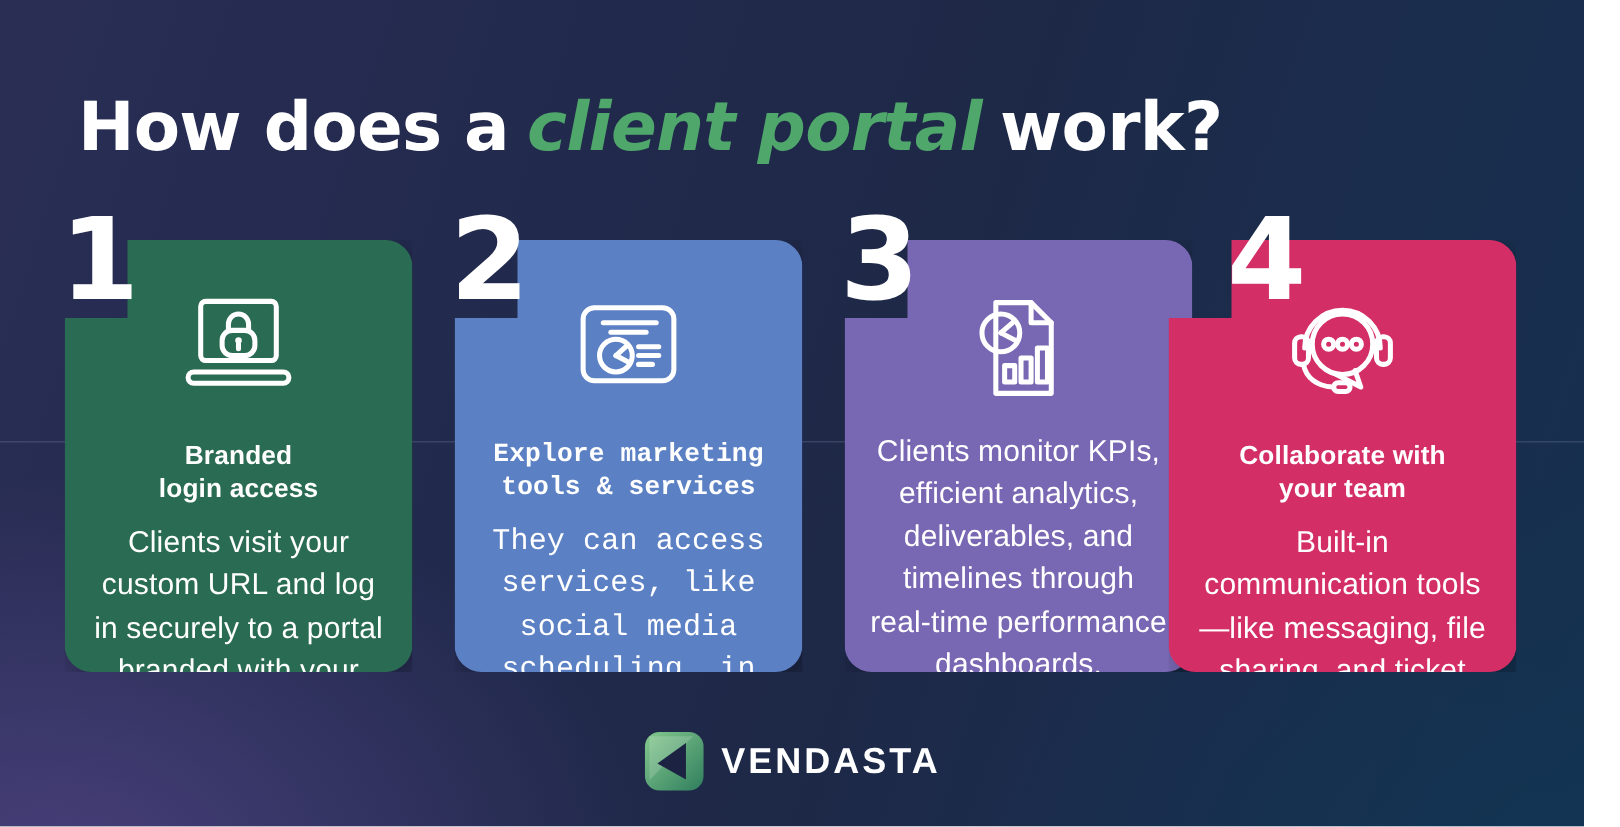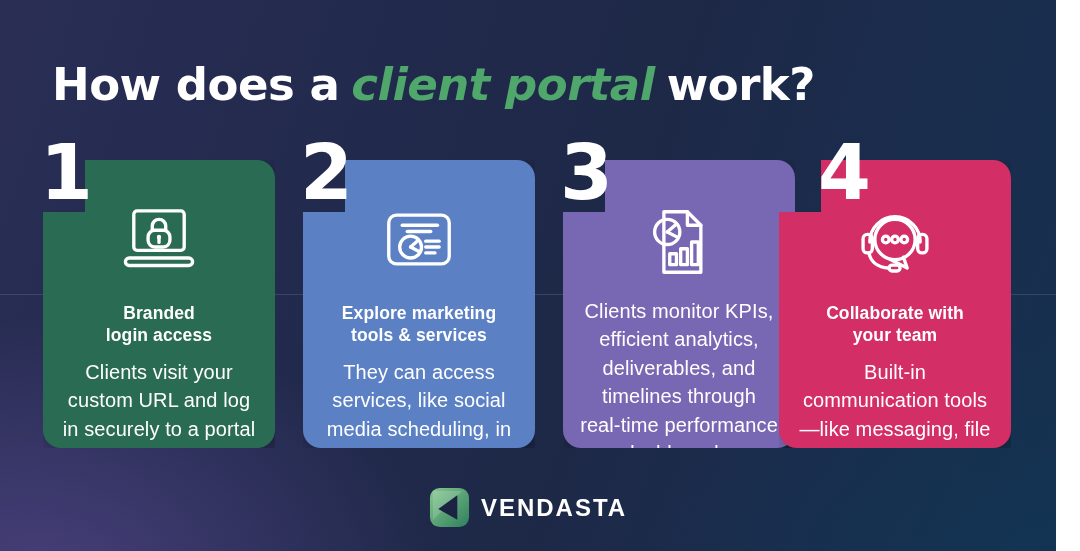--- a/index.html
+++ b/index.html
@@ -23,26 +23,26 @@
     letter-spacing:-0.5px;white-space:nowrap;
     font-family:"DejaVu Sans","Liberation Sans",sans-serif;
   }
   .title .hl{font-style:italic;margin:0 12px;}
   .card{
     position:absolute;top:160px;width:232px;height:288px;
     border-radius:18px;
     clip-path:polygon(42px 0, 100% 0, 100% 100%, 0 100%, 0 52px, 42px 52px);
     box-shadow:6px 8px 18px rgba(0,0,0,0.25);
     box-sizing:border-box;
-    padding:34px 17px 0 17px;
+    padding:24px 17px 0 17px;
     text-align:center;
     color:#fff;
   }
   .card-wrap{position:absolute;top:0;left:0;width:100%;height:100%;}
-  .card-1{left:43px;} .card-2{left:303px;} .card-3{left:563px;} .card-4{left:779px;}
+  .card-1{left:43px;} .card-2{left:303px;font-family:Liberation Mono, monospace;} .card-3{left:563px;} .card-4{left:779px;}
   .num{
     position:absolute;z-index:3;top:142px;
     font-family:"DejaVu Sans","Liberation Sans",sans-serif;
     font-size:76px;line-height:0.82;font-weight:800;color:#ffffff;
   }
   .num-1{left:40px;} .num-2{left:300px;} .num-3{left:560px;} .num-4{left:818px;}
   .card .icon{display:flex;justify-content:center;height:86px;margin-top:6px;}
   .card .icon svg{width:84px;height:84px;}
   .card h3{
     margin:16px 0 0 0;font-size:17.5px;line-height:1.28;font-weight:700;

